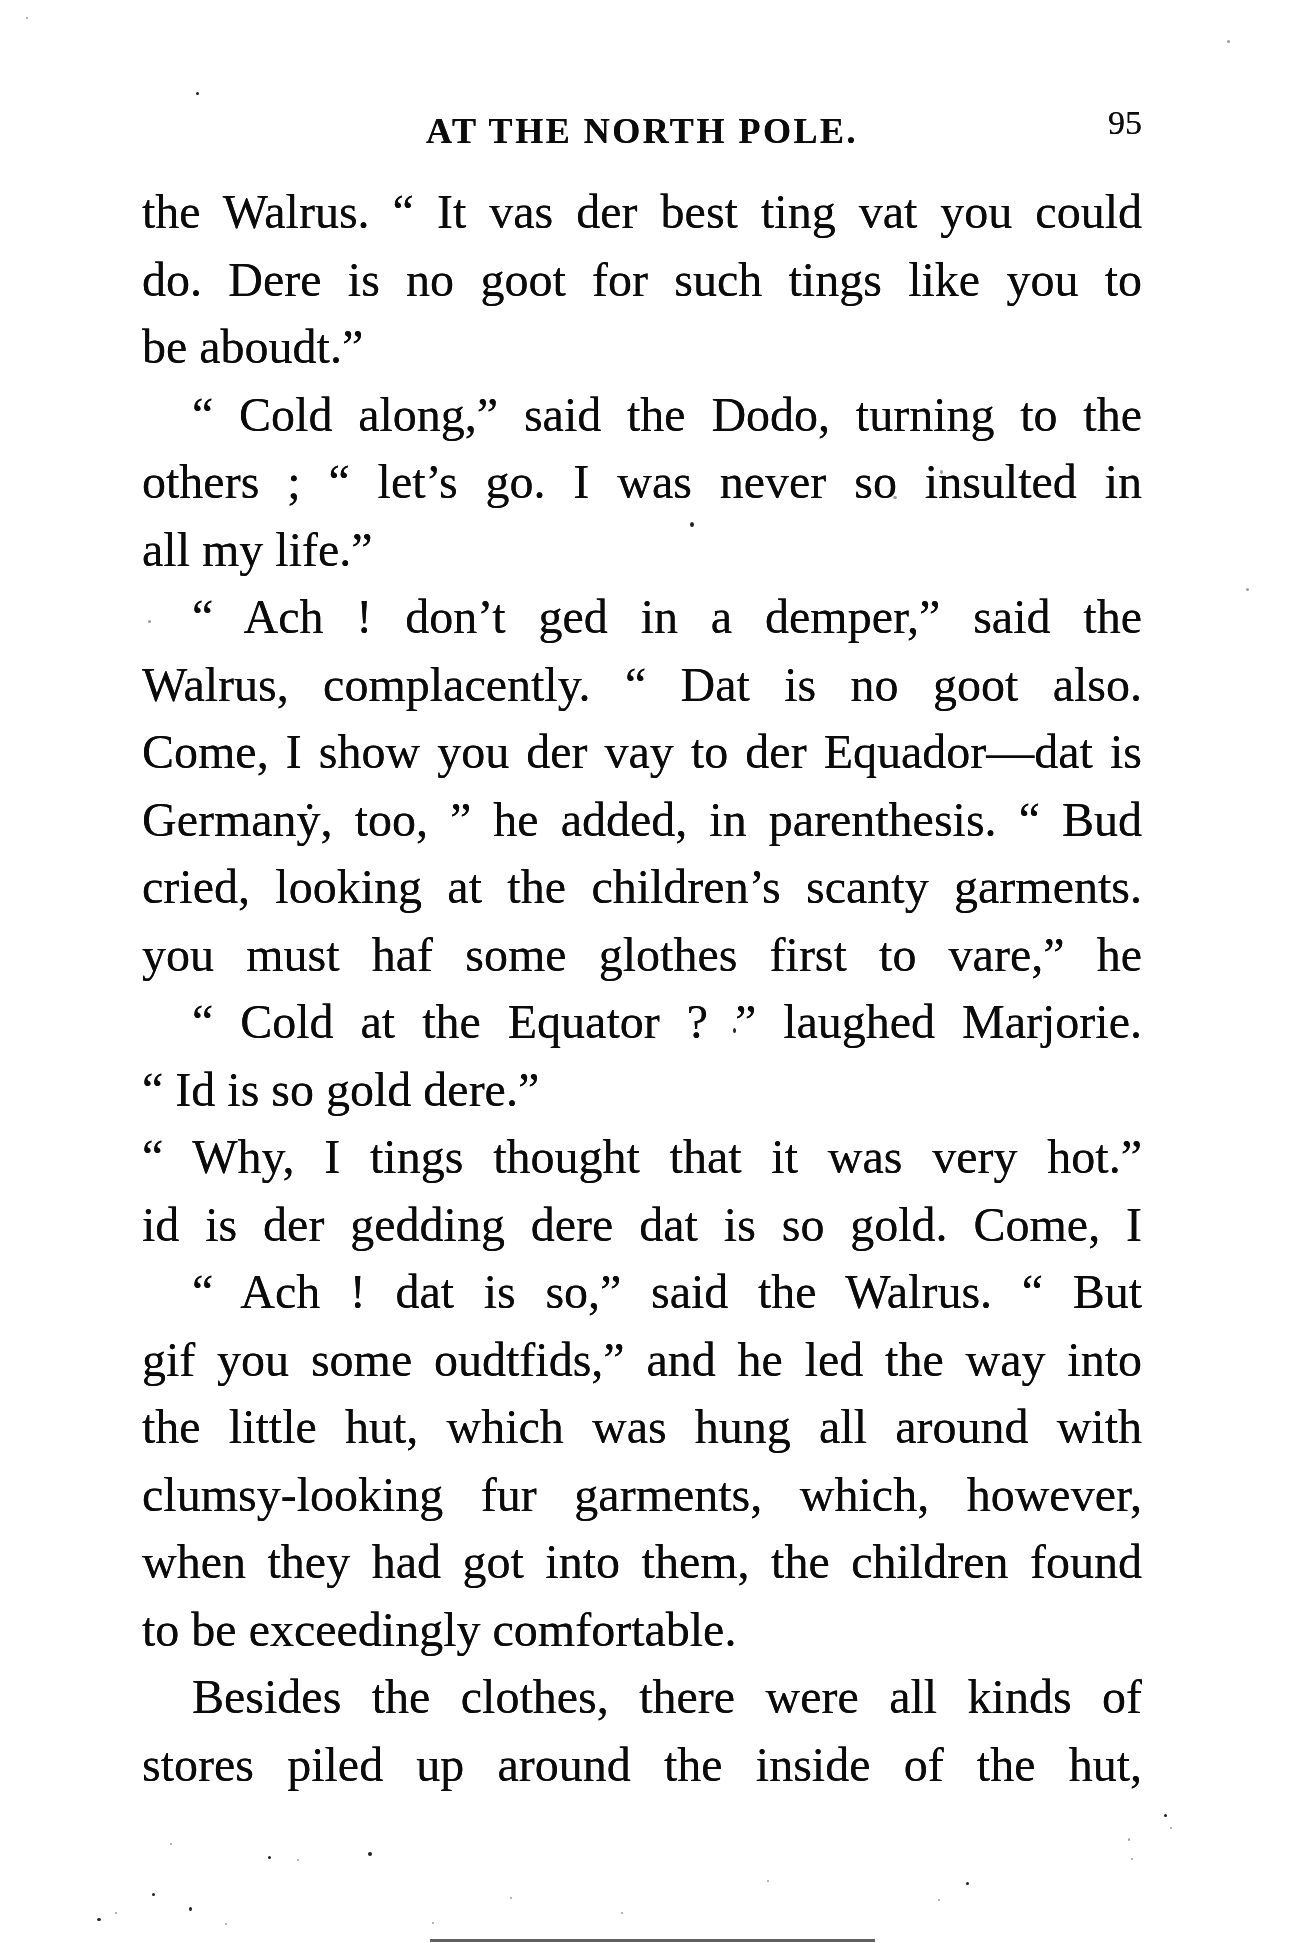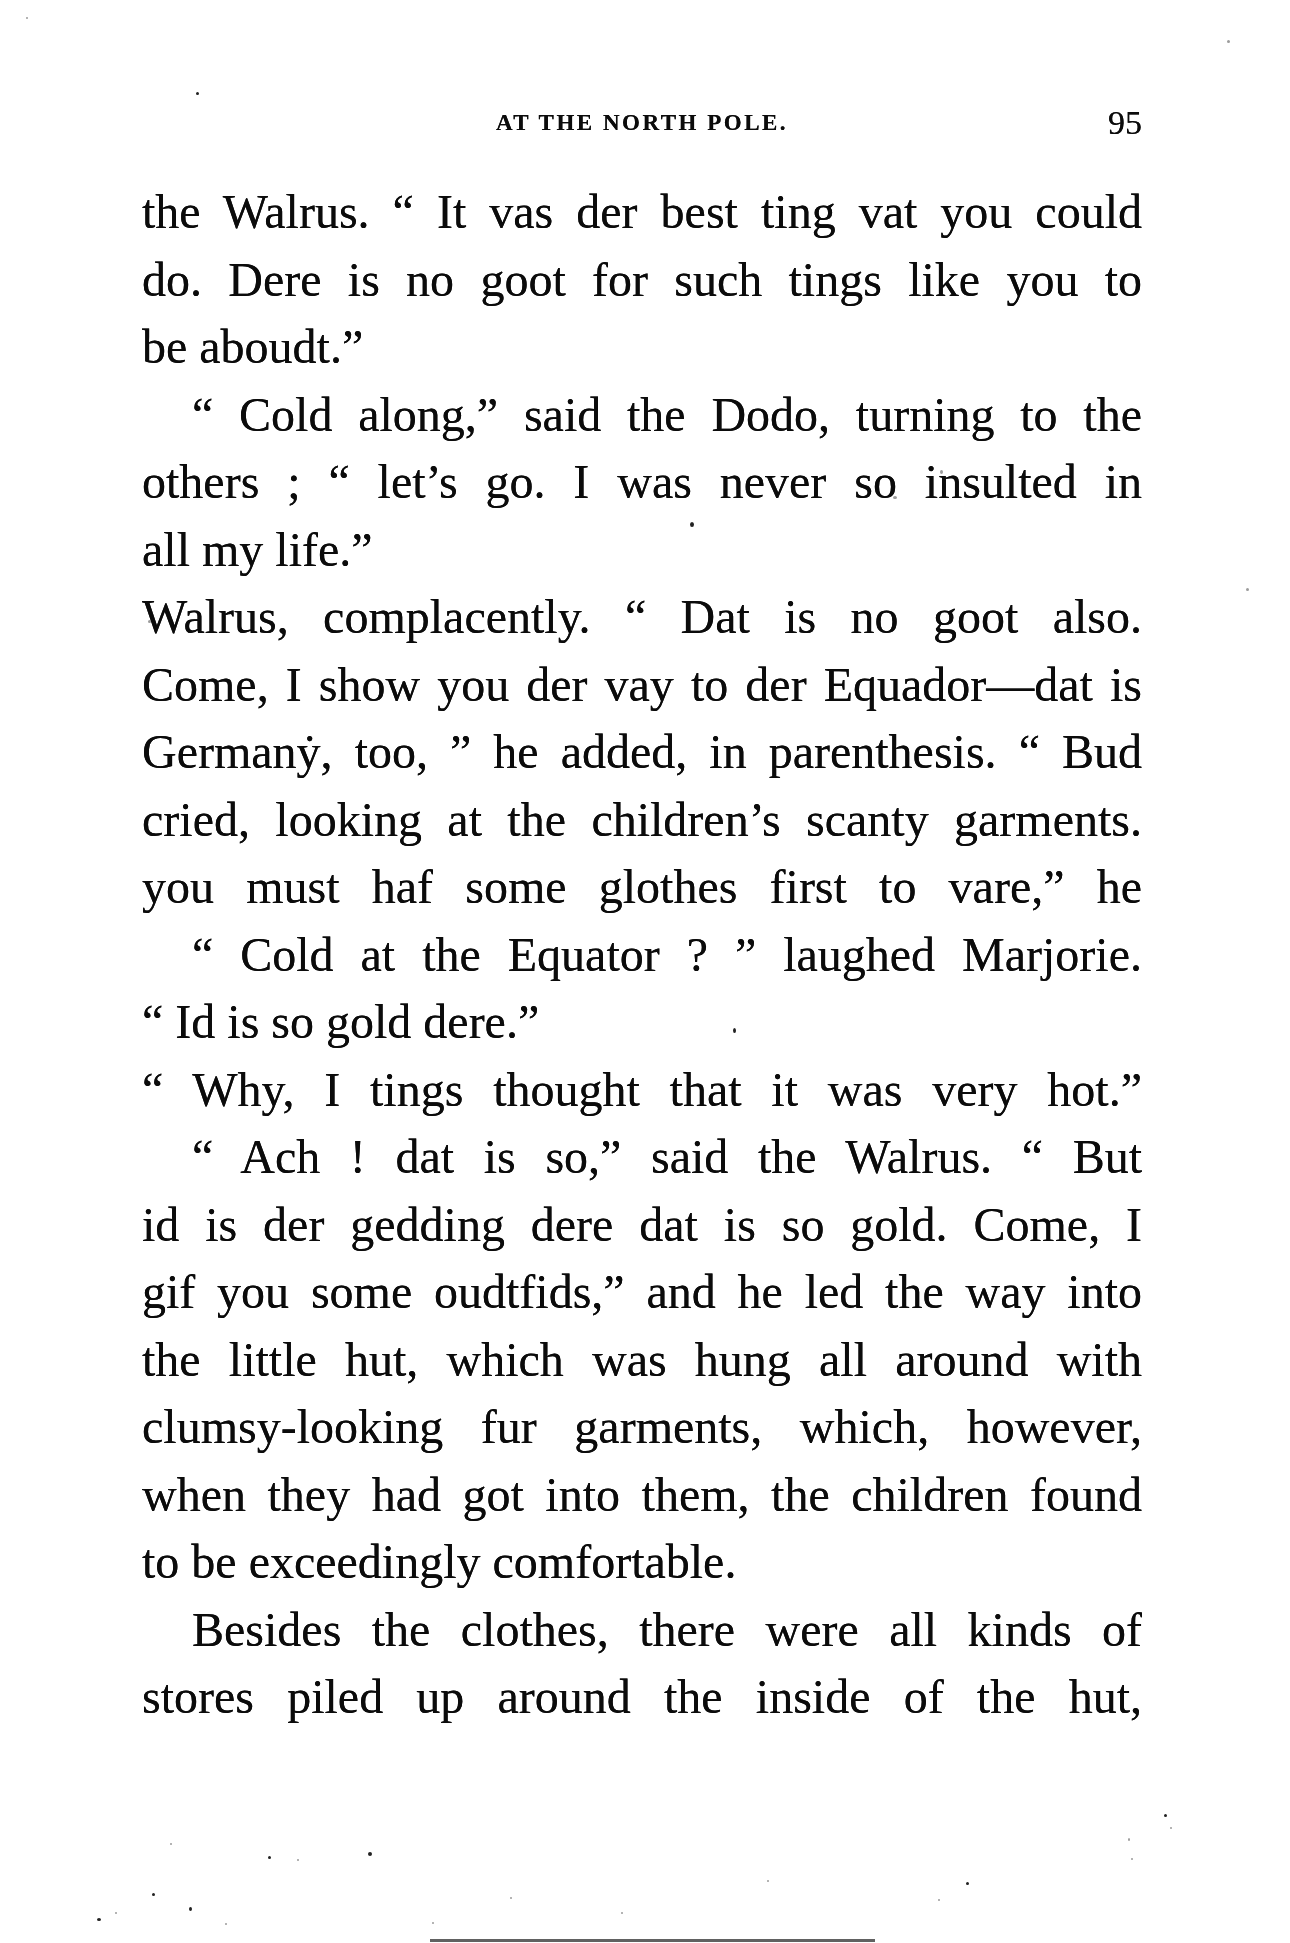--- a/index.html
+++ b/index.html
@@ -22,21 +22,21 @@
     top: 104px;
     width: 1000px;
     height: 48px;
   }
   .head-title {
     position: absolute;
     left: 0;
     right: 0;
     top: 6px;
     text-align: center;
-    font-size: 23px;
+    font-size: 36px;
     font-weight: bold;
     letter-spacing: 2.5px;
     white-space: nowrap;
     text-shadow: 0 0 0.4px rgba(0,0,0,0.85);
   }
   .folio {
     position: absolute;
     right: 0;
     top: 0;
     font-size: 34px;
@@ -89,30 +89,31 @@
     <span class="folio">95</span>
   </header>
 
   <main class="text-block">
     <div class="line">the Walrus.  “ It vas der best ting vat you could</div>
     <div class="line">do.  Dere is no goot for such tings like you to</div>
     <div class="line end">be aboudt.”</div>
     <div class="line indent">“ Cold along,” said the Dodo, turning to the</div>
     <div class="line">others ; “ let’s go.  I was never so insulted in</div>
     <div class="line end">all my life.”</div>
+    <div class="line indent">“ Ach !  don’t ged in a demper,” said the</div>
     <div class="line">Walrus, complacently.  “ Dat is no goot also.</div>
     <div class="line">Come, I show you der vay to der Equador—dat is</div>
     <div class="line">Germanẏ, too, ” he added, in parenthesis.  “ Bud</div>
     <div class="line">cried, looking at the children’s scanty garments.</div>
     <div class="line">you must haf some glothes first to vare,” he</div>
     <div class="line indent">“ Cold at the Equator ? ” laughed Marjorie.</div>
     <div class="line end">“ Id  is so gold dere.”</div>
     <div class="line">“ Why, I tings thought that it was very hot.”</div>
+    <div class="line">id is der gedding dere dat is so gold.  Come, I</div>
     <div class="line indent">“ Ach !  dat is so,” said the Walrus.  “ But</div>
-    <div class="line">id is der gedding dere dat is so gold.  Come, I</div>
     <div class="line">gif you some oudtfids,” and he led the way into</div>
     <div class="line">the little hut, which was hung all around with</div>
     <div class="line">clumsy-looking fur garments, which, however,</div>
     <div class="line">when they had got into them, the children found</div>
     <div class="line end">to be exceedingly comfortable.</div>
     <div class="line indent">Besides the clothes, there were all kinds of</div>
     <div class="line">stores piled up around the inside of the hut,</div>
   </main>
 
   <div class="speck faint" style="left:26px;   top:17px;   width:2px; height:2px;"></div>

